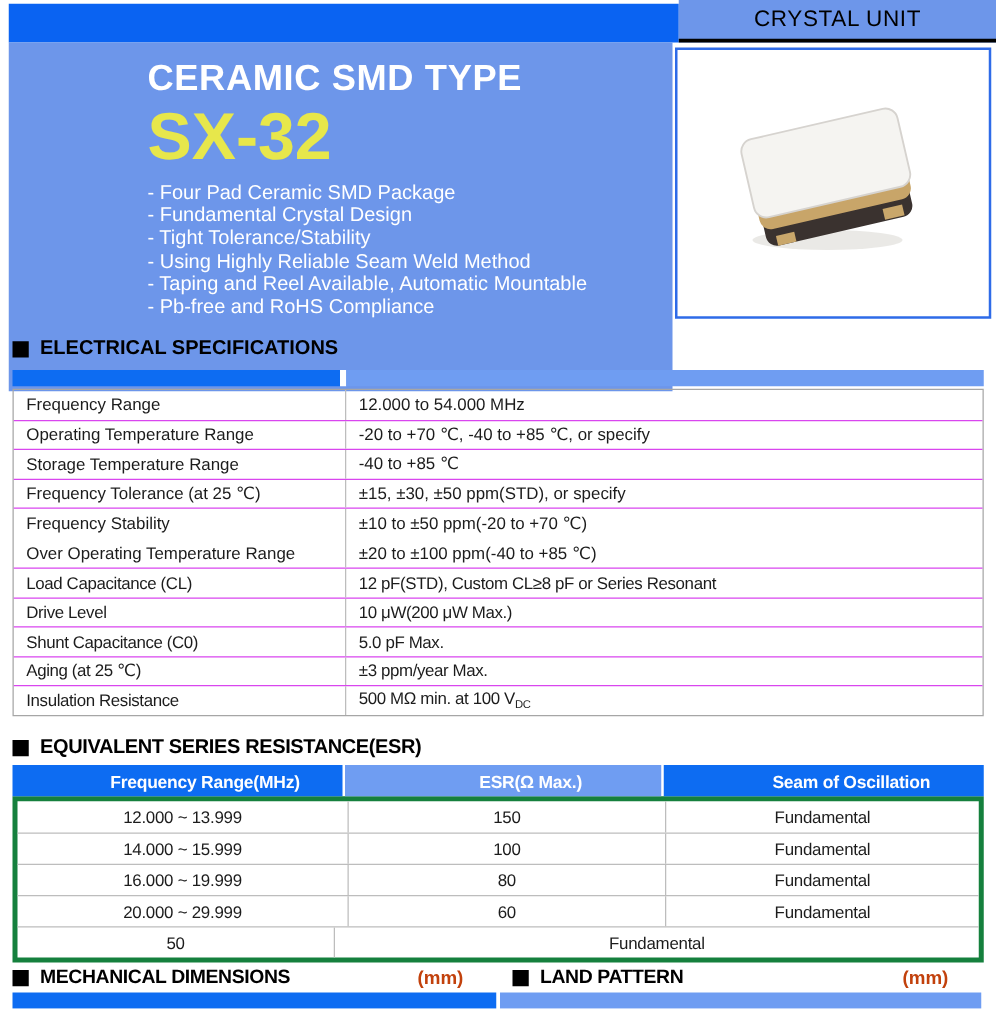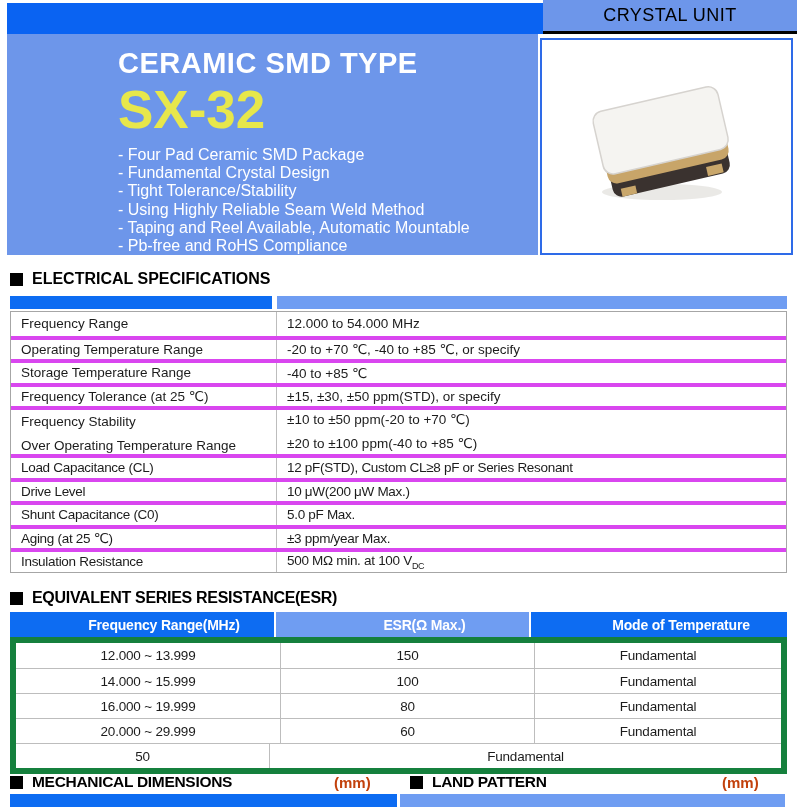--- a/index.html
+++ b/index.html
@@ -5,58 +5,58 @@
   * { box-sizing: border-box; margin: 0; padding: 0; }
   html,body { background:#ffffff; }
   body { font-family:"Liberation Sans","DejaVu Sans",sans-serif; }
   .page { position:relative; width:797px; height:807px; background:#fff; overflow:hidden; }
 
   
   .top-darkbar { position:absolute; left:7px; top:3px; width:536px; height:31px; background:#0a63f2; }
   .badge-strip { position:absolute; left:543px; top:0; width:254px; height:34px; background:#6d96ea;
                  border-bottom:3px solid #000; display:flex; align-items:center; justify-content:center; }
   .badge-strip span { font-size:18px; font-weight:normal; color:#000; letter-spacing:.5px; }
-  .hero-panel { position:absolute; left:7px; top:34px; width:531px; height:221px; background:#6d96ea; color:#fff; }
+  .hero-panel { position:absolute; left:7px; top:34px; width:531px; height:279px; background:#6d96ea; color:#fff; }
   .hero-type { margin:13px 0 0 111px; font-size:29px; font-weight:bold; letter-spacing:.5px; }
   .hero-model { margin:2px 0 0 111px; font-size:53px; font-weight:bold; color:#e7e74b; line-height:1.05; }
   .hero-features { margin:8px 0 0 111px; font-size:16px; font-weight:normal; line-height:18.3px; }
   .photo-box { position:absolute; left:540px; top:38px; width:253px; height:217px; background:#fff;
                border:2px solid #2e6be8; }
 
   
   .section-title { position:absolute; display:flex; align-items:center; gap:9px; color:#000; }
   .sq { width:13px; height:13px; background:#000; flex:0 0 auto; }
   .section-title b { font-size:16px; font-weight:bold; }
   .cond { letter-spacing:-0.3px; }
 
   
   .elec-table { position:absolute; left:10px; top:296px; width:777px; }
   .elec-head { display:flex; height:13px; }
   .elec-head .h1 { width:262px; background:#0d6cf2; }
   .elec-head .hgap { width:5px; background:#fff; }
   .elec-head .h2 { flex:1; background:#6f9df2; }
   .elec-body { margin-top:2px; border:1px solid #a6a6a6; }
-  .erow { display:flex; height:23.5px; align-items:center; border-top:4px solid #d946ef; }
+  .erow { display:flex; height:23.5px; align-items:center; border-top:1px solid #d946ef; }
   .erow:first-child { border-top:none; }
   .erow.double { height:48px; align-items:center; }
   .pcell { width:266px; align-self:stretch; border-right:1px solid #bdbdbd; padding-left:10px;
            font-size:13.5px; color:#1c1c1c; display:flex; align-items:center; }
   .vcell { flex:1; padding-left:10px; font-size:13.5px; color:#1c1c1c; }
   .erow.double .pcell, .erow.double .vcell { display:block; line-height:24px; padding-top:0; }
   sub { font-size:9px; }
 
   
   .esr-table { position:absolute; left:10px; top:612px; width:777px; }
   .esr-head { display:flex; height:25px; }
   .esr-head div { display:flex; align-items:center; justify-content:center; color:#fff;
                   font-size:14px; font-weight:bold; letter-spacing:-0.2px;padding-left:44px; }
   .esr-head .c1 { width:264px; background:#0d6cf2; }
   .esr-head .c2 { width:253px; background:#6f9df2; margin:0 2px; }
   .esr-head .c3 { flex:1; background:#0d6cf2; }
-  .esr-body { border:6px solid #15803d; }
+  .esr-body { border:4px solid #15803d; }
   .esr-row { display:flex; height:25px; border-top:1px solid #bdbdbd; }
   .esr-row:first-child { border-top:none; }
   .esr-row div { display:flex; align-items:center; justify-content:center;
                  font-size:13.5px; color:#1c1c1c; letter-spacing:-0.2px; }
   .esr-row .c1 { width:265px; border-right:1px solid #bdbdbd; }
   .esr-row .c2 { width:254px; border-right:1px solid #bdbdbd; }
   .esr-row .c3 { flex:1; }
 
   
   .foot-title { position:absolute; top:773px; display:flex; align-items:center; gap:9px; }
@@ -166,21 +166,21 @@
 
   <div class="section-title" style="left:10px; top:589px;">
     <span class="sq"></span>
     <b class="cond">EQUIVALENT SERIES RESISTANCE(ESR)</b>
   </div>
 
   <div class="esr-table">
     <div class="esr-head">
       <div class="c1">Frequency Range(MHz)</div>
       <div class="c2">ESR(Ω Max.)</div>
-      <div class="c3">Mode of Temperature</div>
+      <div class="c3">Seam of Oscillation</div>
     </div>
     <div class="esr-body">
       <div class="esr-row">
         <div class="c1">12.000 ~ 13.999</div>
         <div class="c2">150</div>
         <div class="c3">Fundamental</div>
       </div>
       <div class="esr-row">
         <div class="c1">14.000 ~ 15.999</div>
         <div class="c2">100</div>

